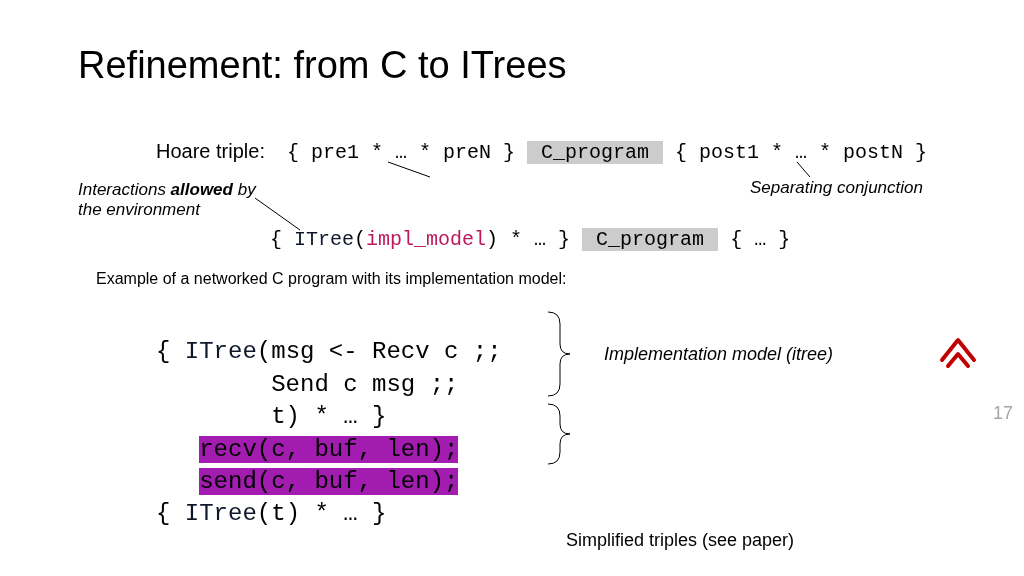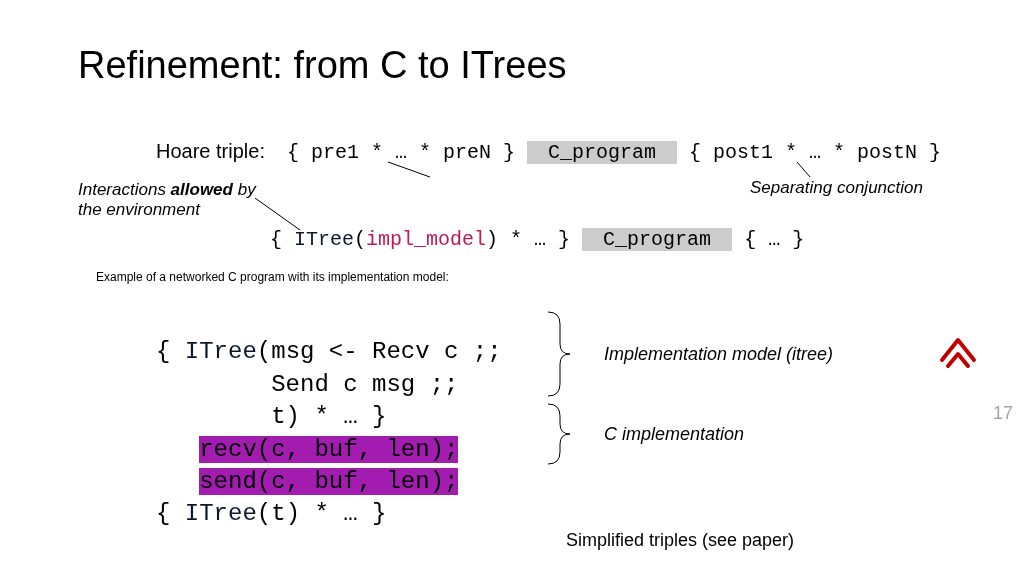--- a/index.html
+++ b/index.html
@@ -17,36 +17,36 @@
     position: absolute;
     left: 78px; top: 44px;
     font-size: 38px; font-weight: 400;
   }
   .mono { font-family: Consolas, "Courier New", monospace; }
   .hoare-line {
     position: absolute; left: 156px; top: 140px;
     font-size: 20px;
   }
   .hoare-label { font-family: "Segoe UI", Arial, sans-serif; font-size: 20px; margin-right: 10px; margin-top: 20px; }
-  .hlgrey { background: #ccc; padding: 0 21px; }
+  .hlgrey { background: #ccc; padding: 0 14px; }
   .refine-line {
     position: absolute; left: 270px; top: 228px;
     font-size: 20px;
   }
   .red { color: #0f172a; }
   .blue { color: #be185d; }
   .annot {
     position: absolute;
     font-style: italic;
     font-size: 17px;
   }
   .annot b { font-style: italic; }
   .example-caption {
     position: absolute; left: 96px; top: 270px;
-    font-size: 12px;
+    font-size: 16px;
   }
   .code-block {
     position: absolute; left: 156px; top: 304px;
     font-size: 24px; line-height: 1.35;
     font-family: Consolas, "Courier New", monospace;
     white-space: pre;
   }
   .code-block .hlspan { background: #a21caf; }
   .brace-label { position: absolute; font-style: italic; font-size: 18px; }
   .footnote {
@@ -103,21 +103,20 @@
   </div>
 
   <svg class="arrows" width="1024" height="576">
 
     <path d="M548 312 q12 0 12 12 v20 q0 10 10 10 q-10 0 -10 10 v20 q0 12 -12 12" fill="none" stroke="#000" stroke-width="1"></path>
 
     <path d="M548 404 q12 0 12 12 v8 q0 10 10 10 q-10 0 -10 10 v8 q0 12 -12 12" fill="none" stroke="#000" stroke-width="1"></path>
   </svg>
 
   <div class="brace-label" style="left:604px; top:344px;">Implementation model (itree)</div>
-  <div class="brace-label" style="left:604px; top:424px;">C implementation</div>
 
   <div class="logo">
     <svg width="40" height="40" viewBox="0 0 40 40">
       <polyline points="4,28 20,8 36,28" fill="none" stroke="#c00000" stroke-width="4" stroke-linecap="round" stroke-linejoin="round"></polyline>
       <polyline points="10,34 20,22 30,34" fill="none" stroke="#c00000" stroke-width="4" stroke-linecap="round" stroke-linejoin="round"></polyline>
     </svg>
   </div>
 
   <div class="footnote">Simplified triples (see paper)</div>
   <div class="pagenum">17</div>

